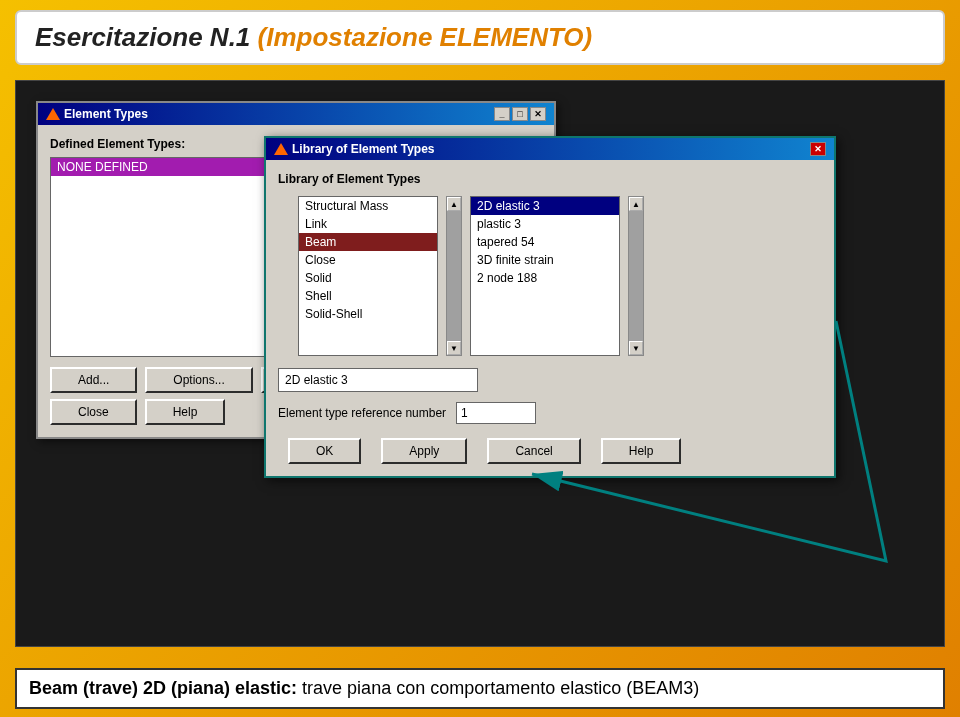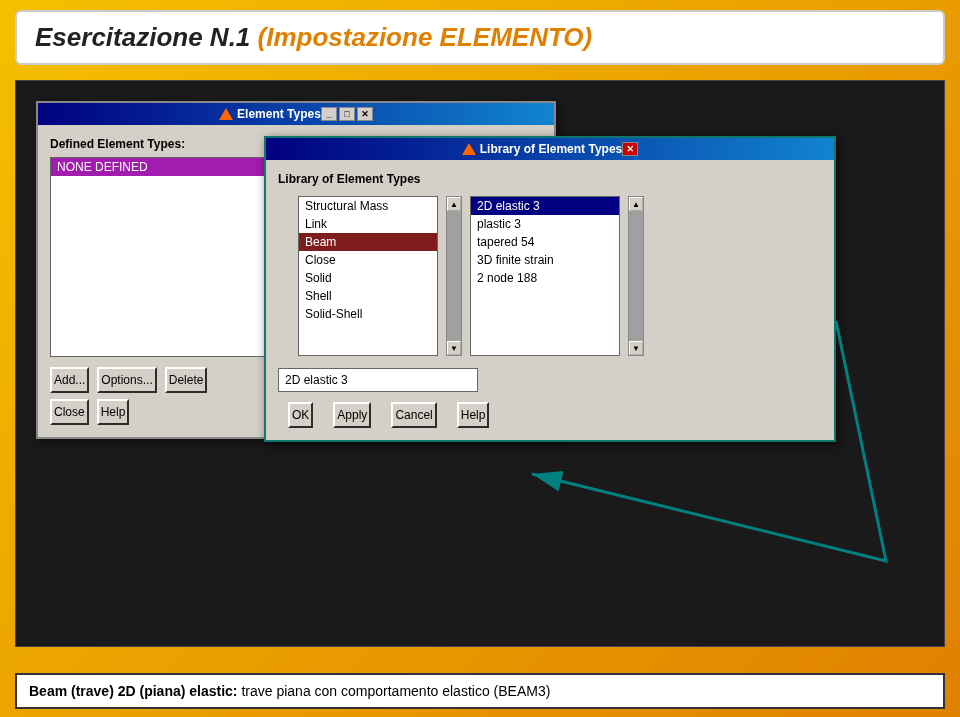--- a/index.html
+++ b/index.html
@@ -64,21 +64,21 @@
       box-shadow: 3px 3px 8px rgba(0,0,0,0.5);
     }
 
     .dialog-titlebar {
       background: linear-gradient(to right, #000080, #1084d0);
       color: white;
       padding: 4px 8px;
       font-size: 12px;
       font-weight: bold;
       display: flex;
-      justify-content: center;
+      justify-content: space-between;
       align-items: center;
     }
 
     .titlebar-controls {
       display: flex;
       gap: 2px;
     }
 
     .titlebar-btn {
       width: 16px;
@@ -129,21 +129,21 @@
       gap: 8px;
       margin-top: 10px;
       justify-content: flex-start;
     }
 
     .dialog-btn {
       background: #d4d0c8;
       border: 2px outset #fff;
       border-right-color: #808080;
       border-bottom-color: #808080;
-      padding: 4px 2px;
+      padding: 4px 26px;
       font-size: 12px;
       cursor: pointer;
       color: #000;
     }
 
     .dialog-buttons-row2 {
       display: flex;
       gap: 8px;
       margin-top: 6px;
     }
@@ -297,21 +297,21 @@
 
     
     .caption-bar {
       position: absolute;
       bottom: 8px;
       left: 15px;
       right: 15px;
       background: white;
       border: 2px solid #333;
       padding: 8px 12px;
-      font-size: 14px;
+      font-size: 18px;
       color: #000;
     }
 
     .caption-bar strong {
       font-weight: bold;
     }
 
     
     .logo-triangle {
       display: inline-block;
@@ -409,20 +409,24 @@
           <div class="lib-scroll-arrow">▲</div>
           <div class="lib-scroll-track"></div>
           <div class="lib-scroll-arrow">▼</div>
         </div>
       </div>
 
       <div style="display:flex;align-items:center;margin-bottom:10px;">
         <div class="element-name-display">2D elastic  3</div>
       </div>
 
+      <div class="element-ref-row">
+        <span class="element-ref-label">Element type reference number</span>
+        <input class="element-ref-input" type="text" value="1" style="">
+      </div>
 
       <div class="library-buttons">
         <button class="dialog-btn">OK</button>
         <button class="dialog-btn">Apply</button>
         <button class="dialog-btn">Cancel</button>
         <button class="dialog-btn">Help</button>
       </div>
     </div>
   </div>
 

